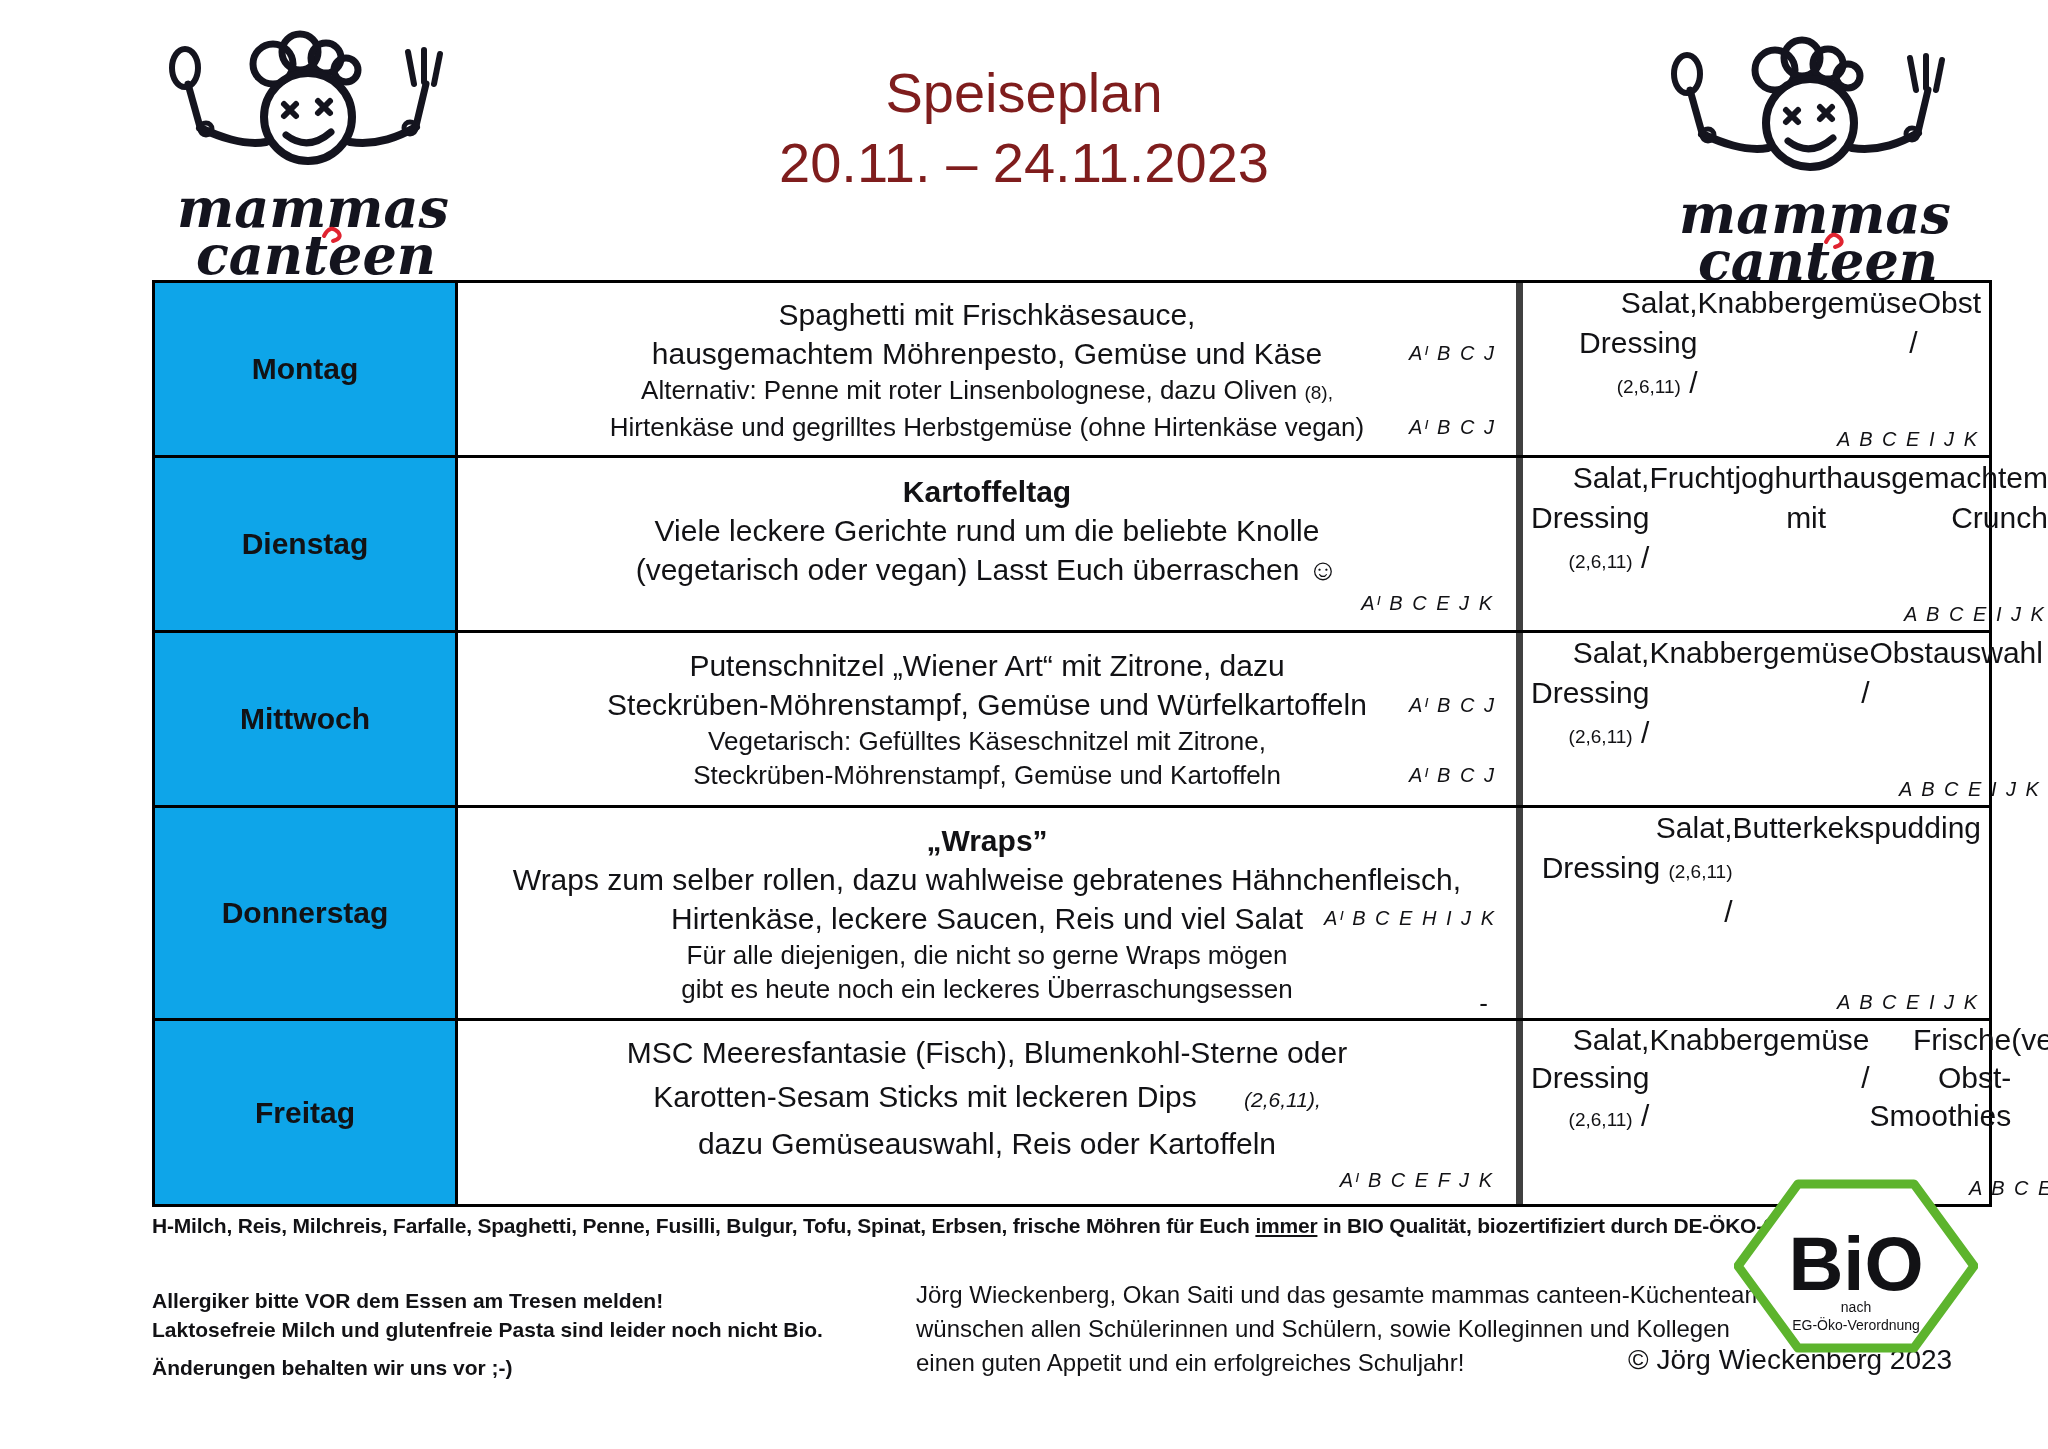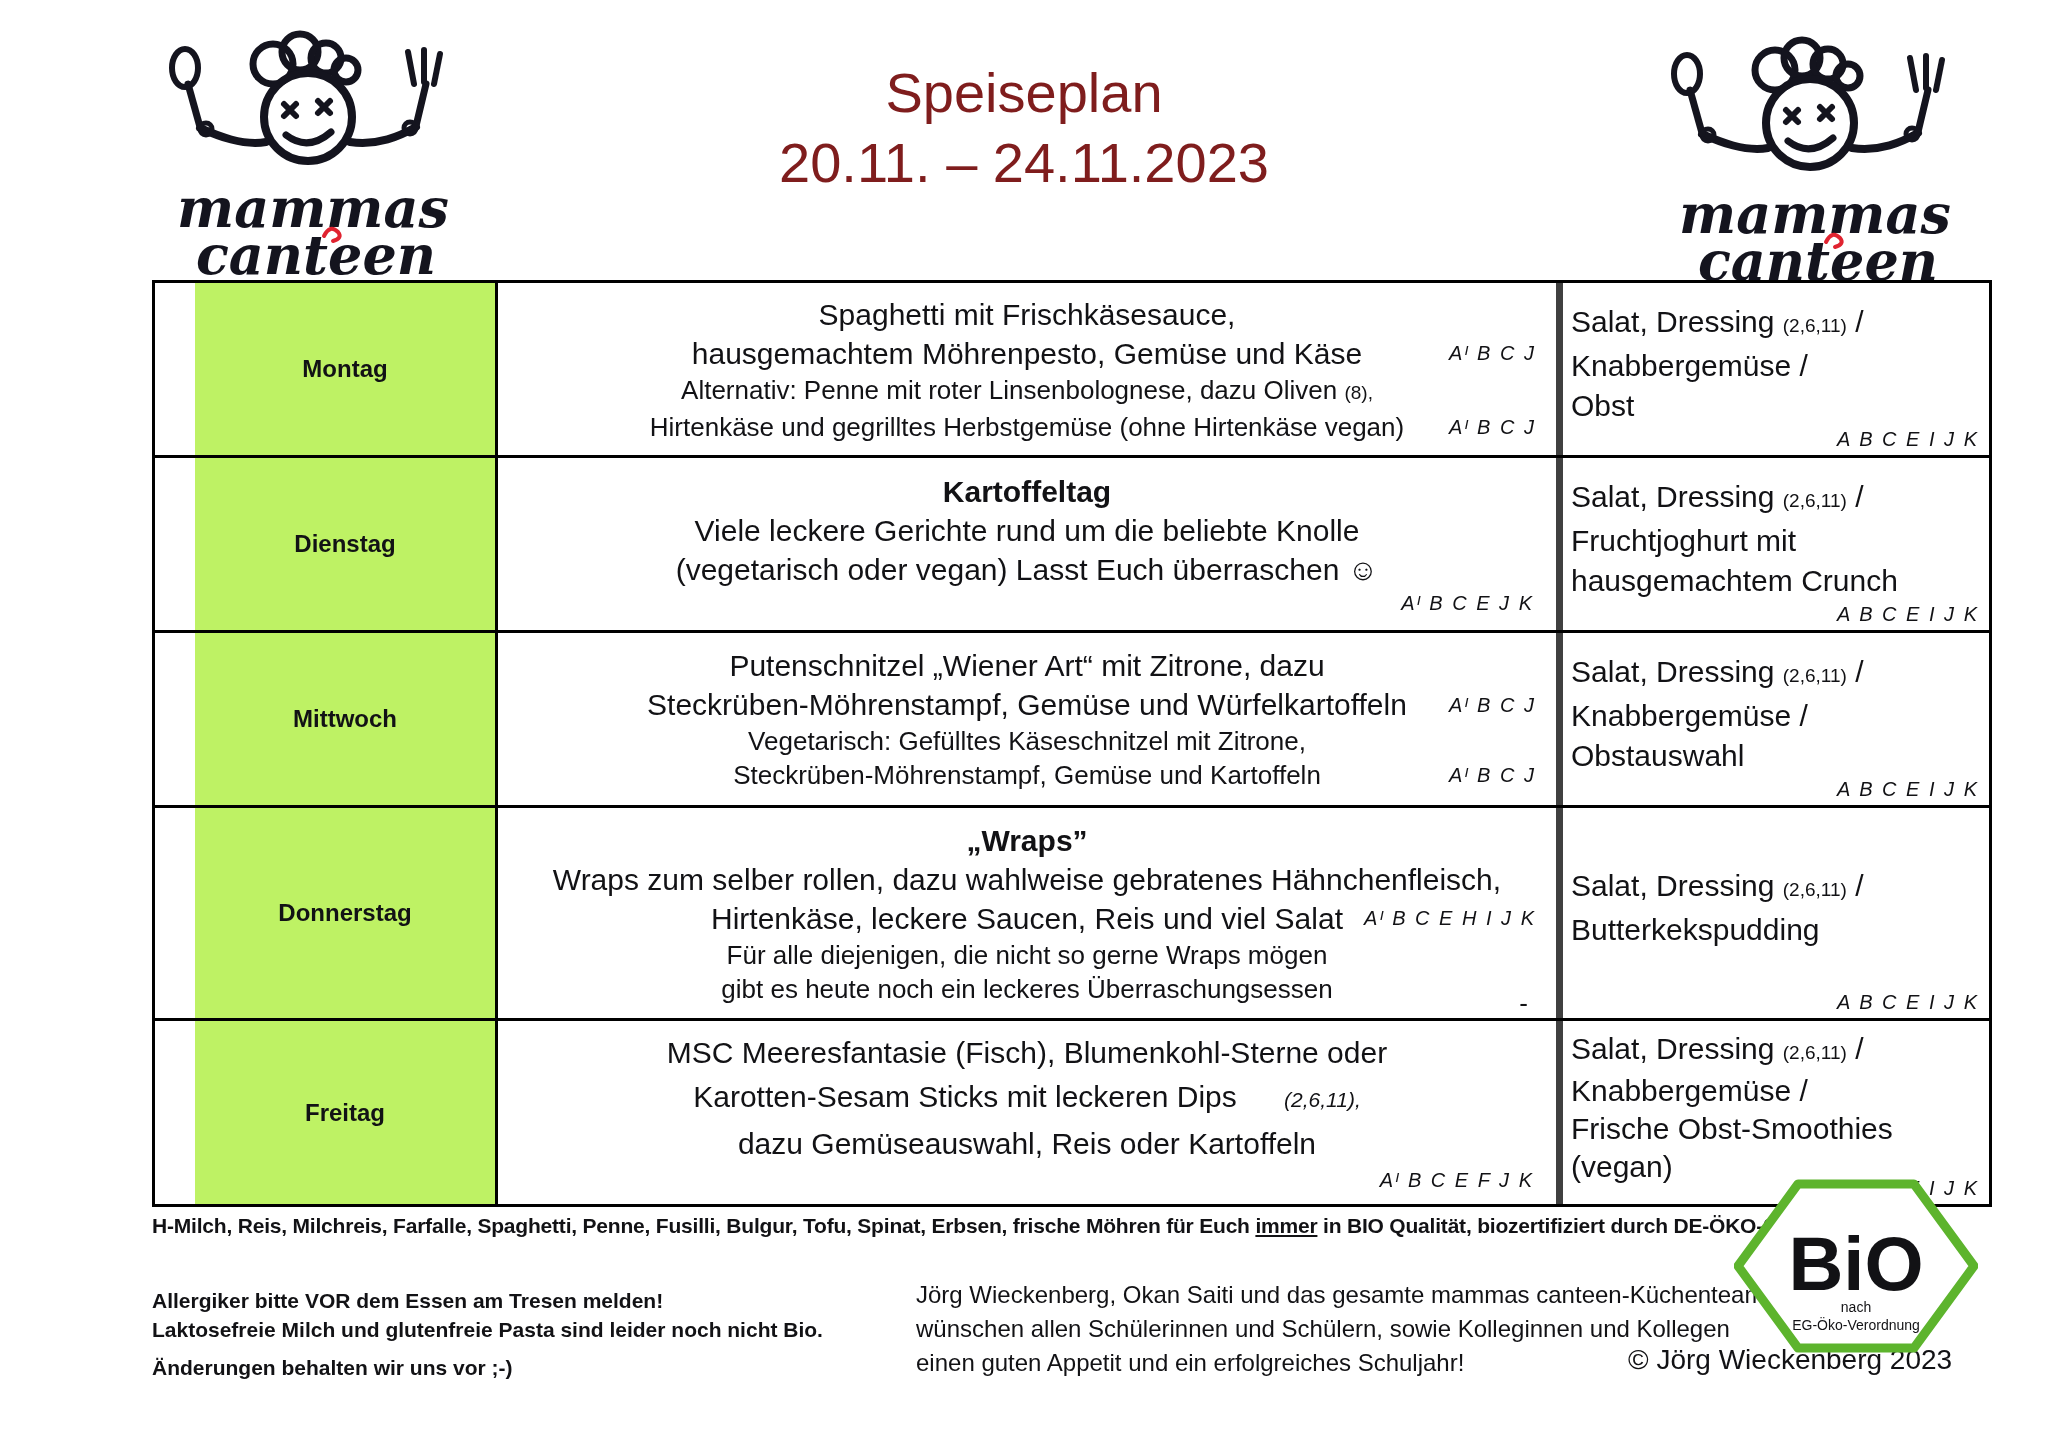--- a/index.html
+++ b/index.html
@@ -13,31 +13,31 @@
   .logo-right{left:1650px;top:28px;}
   .title-block{position:absolute;left:0;right:0;top:58px;text-align:center;}
   .title-line{font-size:56px;line-height:70px;font-weight:400;letter-spacing:0px;color:#7f1d1d;}
   
   .menu-table{
     position:absolute;left:152px;top:280px;width:1834px;border:3px solid #000;background:#fff;
   }
   .t-row{display:flex;border-bottom:3px solid #000;}
   .t-row:last-child{border-bottom:none;}
   .c-day{
-    width:300px;flex:0 0 300px;background:#bef264;border-right:3px solid #000;
+    width:300px;flex:0 0 300px;background:#0ea5e9;border-right:3px solid #000;
     display:flex;align-items:center;justify-content:center;
-    font-weight:bold;font-size:24px;margin-left:40px;
+    font-weight:bold;font-size:30px;
   }
   .c-main{
     width:1065px;flex:0 0 1065px;border-right:7px solid #404040;position:relative;
     display:flex;flex-direction:column;justify-content:center;padding:0 6px;box-sizing:border-box;
   }
   .c-side{
-    flex:1;position:relative;display:flex;flex-direction:column;justify-content:center;
-    text-align:left;padding:0 8px 10px 8px;box-sizing:border-box;
+    flex:1;position:relative;display:flex;flex-direction:row;justify-content:center;
+    text-align:right;padding:0 8px 10px 8px;box-sizing:border-box;
   }
   .h-mon{height:172px;} .h-tue{height:172px;} .h-wed{height:172px;}
   .h-thu{height:210px;} .h-fri{height:183px;}
   .mline{position:relative;text-align:center;}
   .sz-a{font-size:30px;line-height:39px;}
   .sz-b{font-size:26px;line-height:34px;}
   .sz-fri{font-size:30px;line-height:44px;}
   .bold{font-weight:bold;}
   .inline-allergen{
     position:absolute;right:14px;top:50%;transform:translateY(-50%);

